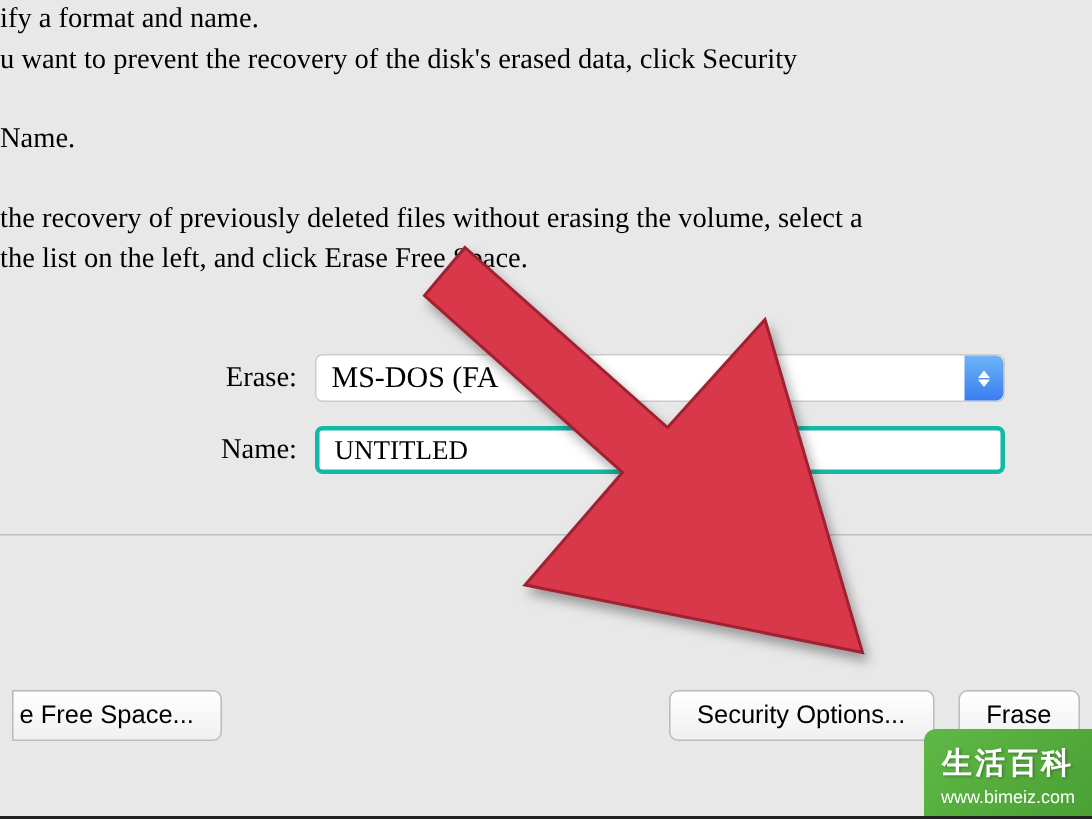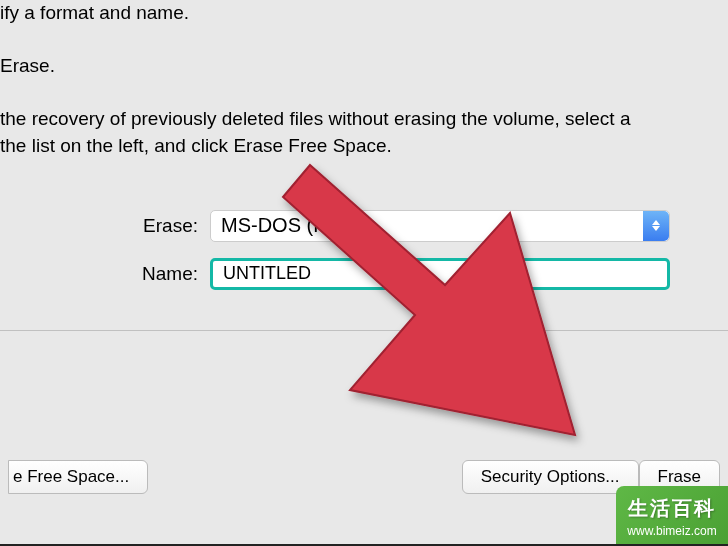--- a/index.html
+++ b/index.html
@@ -12,20 +12,21 @@
       height: 546px;
       background: #e8e8e8;
       font-family: "Helvetica Neue", Helvetica, Arial, sans-serif;
       font-size: 18px;
       color: #000;
       position: relative;
       overflow: hidden;
     }
     .content {
       padding: 0;
+      font-family: Liberation Serif, serif;
     }
     .instructions {
       padding: 0 8px 0 0;
       line-height: 1.4;
       font-size: 19px;
     }
     .instructions .line {
       display: block;
     }
     .form-section {
@@ -126,21 +127,21 @@
       cursor: pointer;
     }
     .btn-left {
       border-top-left-radius: 0;
       border-bottom-left-radius: 0;
       padding-left: 4px;
     }
     .btn-group-right {
       margin-left: auto;
       display: flex;
-      gap: 0;
+      gap: 16px;
     }
     .red-arrow {
       position: absolute;
       top: 155px;
       left: 275px;
       width: 330px;
       height: 330px;
       pointer-events: none;
     }
     .watermark {
@@ -177,22 +178,23 @@
       height: 2px;
       background: #222;
     }
   </style>
 </head>
 <body>
 
 <div class="content">
   <div class="instructions">
     <span class="line">ify a format and name.</span>
+    <span class="line">u want to prevent the recovery of the disk's erased data, click Security</span>
     <br>
-    <span class="line"> Erase.</span>
+    <span class="line"> Name.</span>
     <br>
     <span class="line"> the recovery of previously deleted files without erasing the volume, select a</span>
     <span class="line">the list on the left, and click Erase Free Space.</span>
   </div>
 
   <div class="form-section">
     <div class="form-row">
       <label class="form-label">Erase:</label>
       <div class="select-wrapper">
         <div class="select-field">

